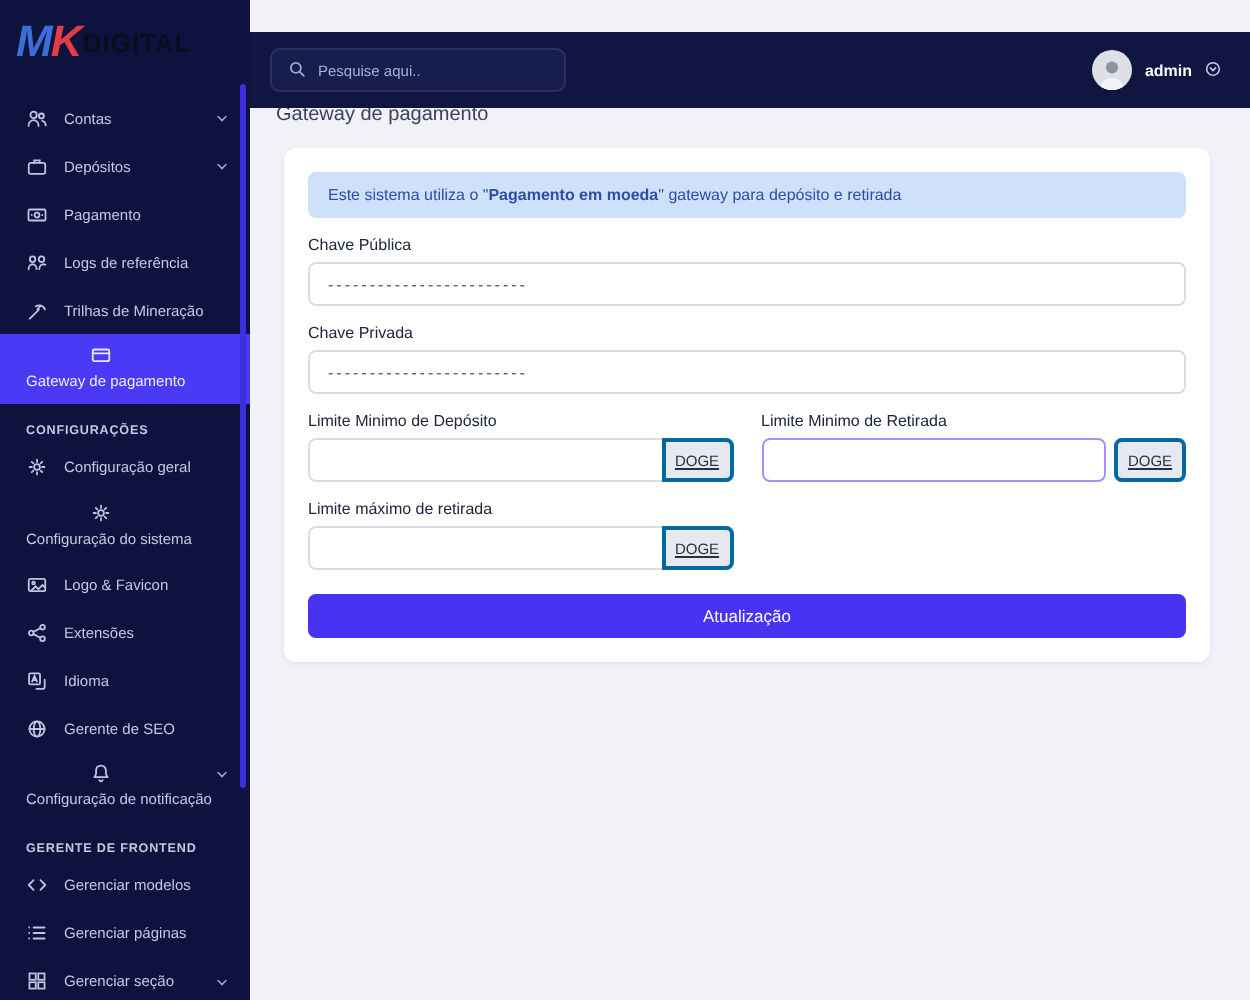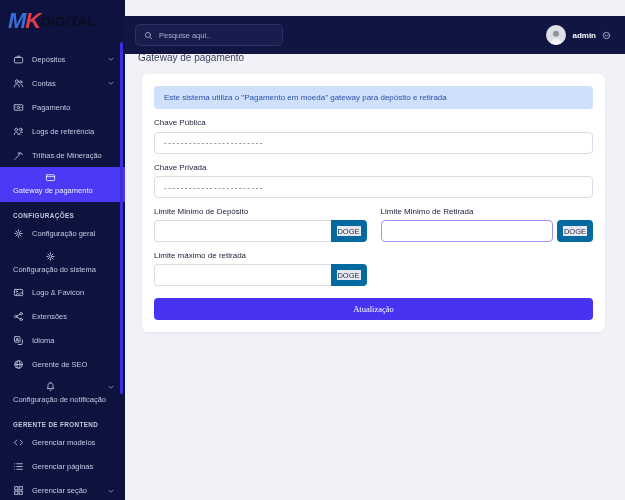--- a/index.html
+++ b/index.html
@@ -48,39 +48,39 @@
   .section-header { color:#d9dcf0; font-size:6.3px; font-weight:bold; letter-spacing:.4px;
     margin:10px 0 3px 13px; opacity:.9; }
 
   
   .main { position:absolute; left:125px; top:38px; right:0; bottom:0; background:#f1f1f7; }
   .page-title { margin:14px 0 0 13px; font-size:10px; color:#3a415c; }
   .card { margin:11px 20px 0 17px; background:#ffffff; border-radius:6px; padding:12px;
     box-shadow:0 1px 3px rgba(20,20,60,.06); }
   .alert { background:#cfe0fb; color:#2b4fa8; border-radius:4px; padding:7px 10px;
     font-size:8px; margin-bottom:4px; }
-  .alert b { font-weight:normal; }
+  .alert b { font-weight:bold; }
   .field-label { display:block; font-size:8px; color:#20263c; margin:9px 0 4px; }
   .text-input { width:100%; height:22px; border:1px solid #d9dce6; border-radius:4px;
     background:#fff; font-size:8px; color:#4a4f5c; padding:0 9px; letter-spacing:1.5px;
     outline:none; font-family:inherit; }
   .two-col { display:flex; gap:14px; }
   .col { flex:1; min-width:0; }
   .input-group { display:flex; align-items:stretch; height:22px; }
   .input-group .gp-input { flex:1; min-width:0; border:1px solid #d9dce6; background:#fff;
     border-radius:4px 0 0 4px; border-right:none; font-size:8px; padding:0 8px; outline:none;
     font-family:inherit; color:#4a4f5c; }
-  .input-group .addon { flex:none; width:36px; background:#e7e9f0; border:6px solid #0369a1;
+  .input-group .addon { flex:none; width:36px; background:#e7e9f0; border:2px solid #0369a1;
     border-radius:0 4px 4px 0; display:flex; align-items:center; justify-content:center;
-    font-size:7.5px; color:#2b3040; }
+    font-size:7.5px; color:#2b3040;text-decoration:underline; }
   .input-group.focused .gp-input { border:1px solid #a293f8; border-radius:4px; margin-right:4px; }
   .input-group.focused .addon { border-radius:4px; }
   .half { width:calc(50% - 7px); }
   .submit-btn { width:100%; height:22px; margin-top:12px; background:#4733f1; color:#fff;
-    border:none; border-radius:4px; font-size:8.5px; font-family:Liberation Serif, serif; cursor:pointer; }
+    border:none; border-radius:4px; font-size:8.5px; font-family:Liberation Sans, sans-serif; cursor:pointer; }
 </style>
 </head>
 <body>
 
 <div class="topbar">
   <div class="search-box">
     <span>
       <svg width="9" height="9" viewBox="0 0 16 16" fill="none" stroke-width="1.6" stroke-linecap="round">
           <circle cx="7" cy="7" r="4.5"></circle>
           <path d="M10.5 10.5 14 14"></path>
@@ -110,42 +110,42 @@
     <span class="mk"><span class="m">M</span><span class="k">K</span></span>
     <span class="digital">DIGITAL</span>
   </div>
   <div class="scroll-strip"></div>
 
   <div class="nav">
 
     <div class="nav-item">
       <span class="icon">
         <svg width="11" height="11" viewBox="0 0 16 16" fill="none" stroke-width="1.3" stroke-linecap="round">
-            <rect x="2" y="5" width="12" height="8" rx="1.5"></rect>
-            <path d="M6 5V3.2h4V5"></path>
-          </svg>
-      </span>
-      <span class="label">Depósitos</span>
-      <span class="caret">
-          <svg width="8" height="8" viewBox="0 0 16 16" fill="none" stroke-width="1.6" stroke-linecap="round">
-            <path d="M4 6.5 8 10.5 12 6.5"></path>
-          </svg>
-        </span>
-    </div>
-
-    <div class="nav-item">
-      <span class="icon">
-        <svg width="11" height="11" viewBox="0 0 16 16" fill="none" stroke-width="1.3" stroke-linecap="round">
             <circle cx="5.5" cy="5" r="2.3"></circle>
             <path d="M1.8 13c0-2.8 2-4.2 3.7-4.2s3.7 1.4 3.7 4.2"></path>
             <circle cx="11.2" cy="5.8" r="1.8"></circle>
             <path d="M11.7 9.3c1.6.3 2.6 1.7 2.6 3.4"></path>
           </svg>
       </span>
       <span class="label">Contas</span>
+      <span class="caret">
+          <svg width="8" height="8" viewBox="0 0 16 16" fill="none" stroke-width="1.6" stroke-linecap="round">
+            <path d="M4 6.5 8 10.5 12 6.5"></path>
+          </svg>
+        </span>
+    </div>
+
+    <div class="nav-item">
+      <span class="icon">
+        <svg width="11" height="11" viewBox="0 0 16 16" fill="none" stroke-width="1.3" stroke-linecap="round">
+            <rect x="2" y="5" width="12" height="8" rx="1.5"></rect>
+            <path d="M6 5V3.2h4V5"></path>
+          </svg>
+      </span>
+      <span class="label">Depósitos</span>
       <span class="caret">
           <svg width="8" height="8" viewBox="0 0 16 16" fill="none" stroke-width="1.6" stroke-linecap="round">
             <path d="M4 6.5 8 10.5 12 6.5"></path>
           </svg>
         </span>
     </div>
 
     <div class="nav-item">
       <span class="icon">
         <svg width="11" height="11" viewBox="0 0 16 16" fill="none" stroke-width="1.3" stroke-linecap="round">

